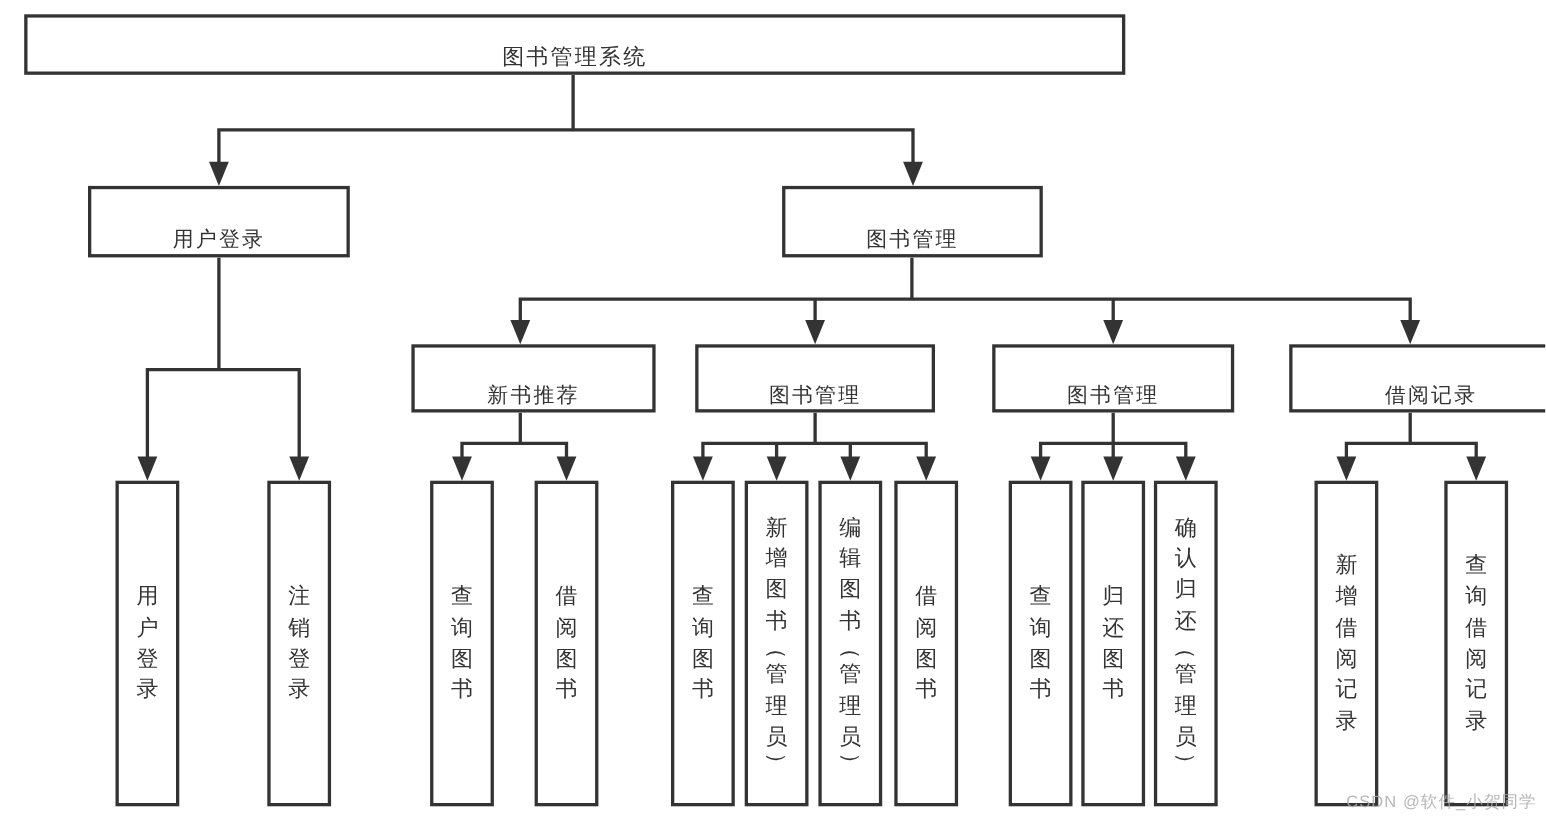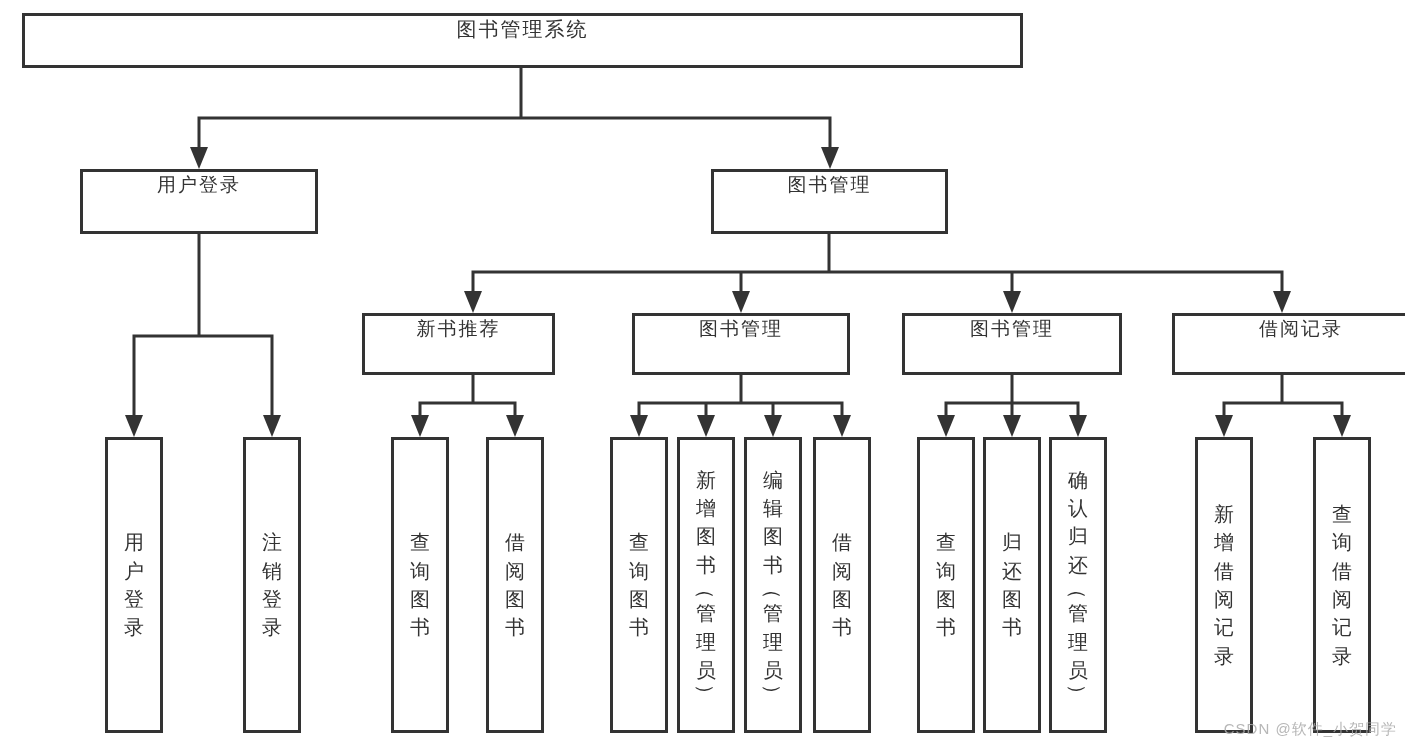--- a/index.html
+++ b/index.html
@@ -10,21 +10,21 @@
     font-family:"Liberation Sans","DejaVu Sans",sans-serif;
     overflow:hidden;
   }
   .wires{position:absolute;left:0;top:0;z-index:1;}
   .box{
     position:absolute;
     box-sizing:border-box;
     background:#ffffff;
     border:3px solid #333333;
     display:flex;
-    align-items:flex-start;
+    align-items:flex-end;
     justify-content:center;
     color:#333333;
     z-index:2;
   }
   .hlabel{
     font-size:20px;
     letter-spacing:2px;
     color:#333333;
     white-space:nowrap;
   }
@@ -110,21 +110,21 @@
     <span class="hlabel">图书管理系统</span>
   </div>
 
   <div class="box lv2" style="left:711px;top:169px;width:237px;height:65px">
     <span class="hlabel">图书管理</span>
   </div>
   <div class="box lv2" style="left:80px;top:169px;width:238px;height:65px">
     <span class="hlabel">用户登录</span>
   </div>
 
-  <div class="box lv3" style="left:362px;top:313px;width:193px;height:62px">
+  <div class="box lv3" style="left:374px;top:313px;width:222px;height:62px">
     <span class="hlabel">新书推荐</span>
   </div>
   <div class="box lv3" style="left:632px;top:313px;width:218px;height:62px">
     <span class="hlabel">图书管理</span>
   </div>
   <div class="box lv3" style="left:902px;top:313px;width:220px;height:62px">
     <span class="hlabel">图书管理</span>
   </div>
   <div class="box lv3" style="left:1172px;top:313px;width:258px;height:62px">
     <span class="hlabel">借阅记录</span>

